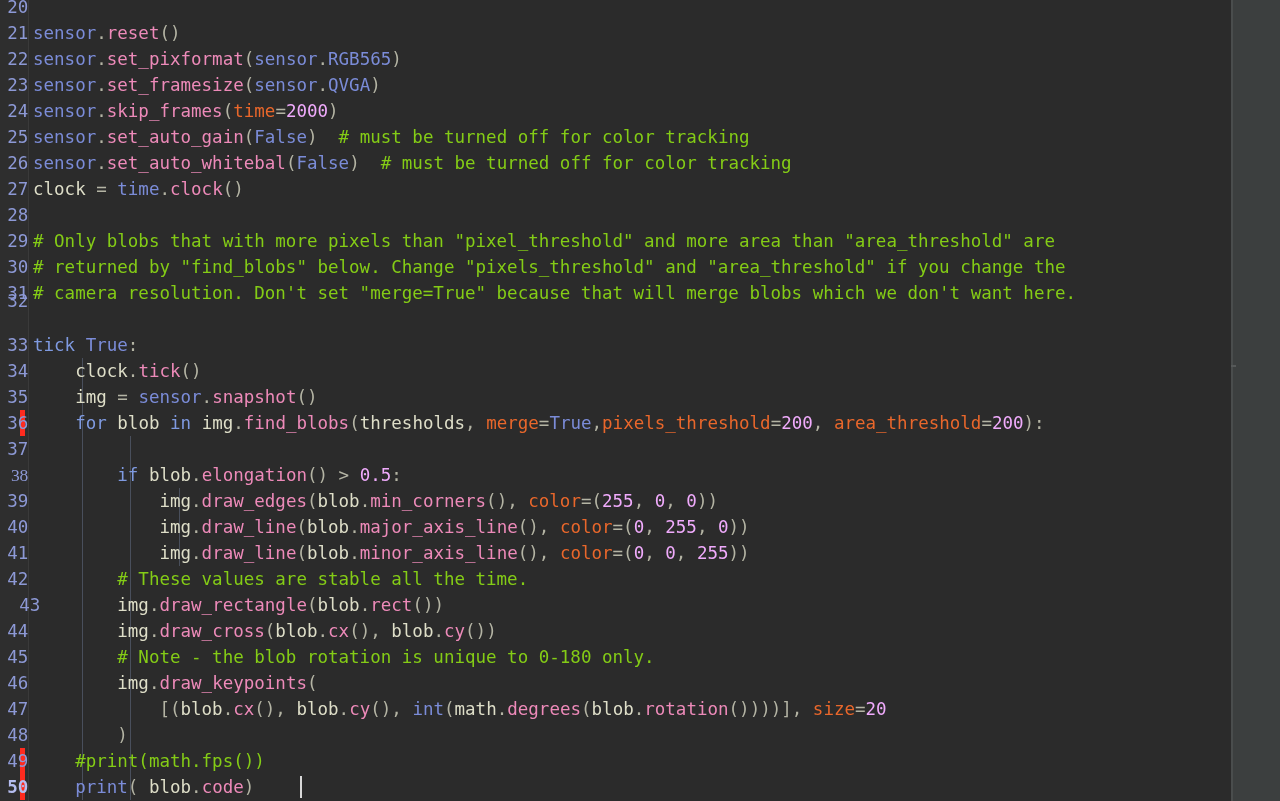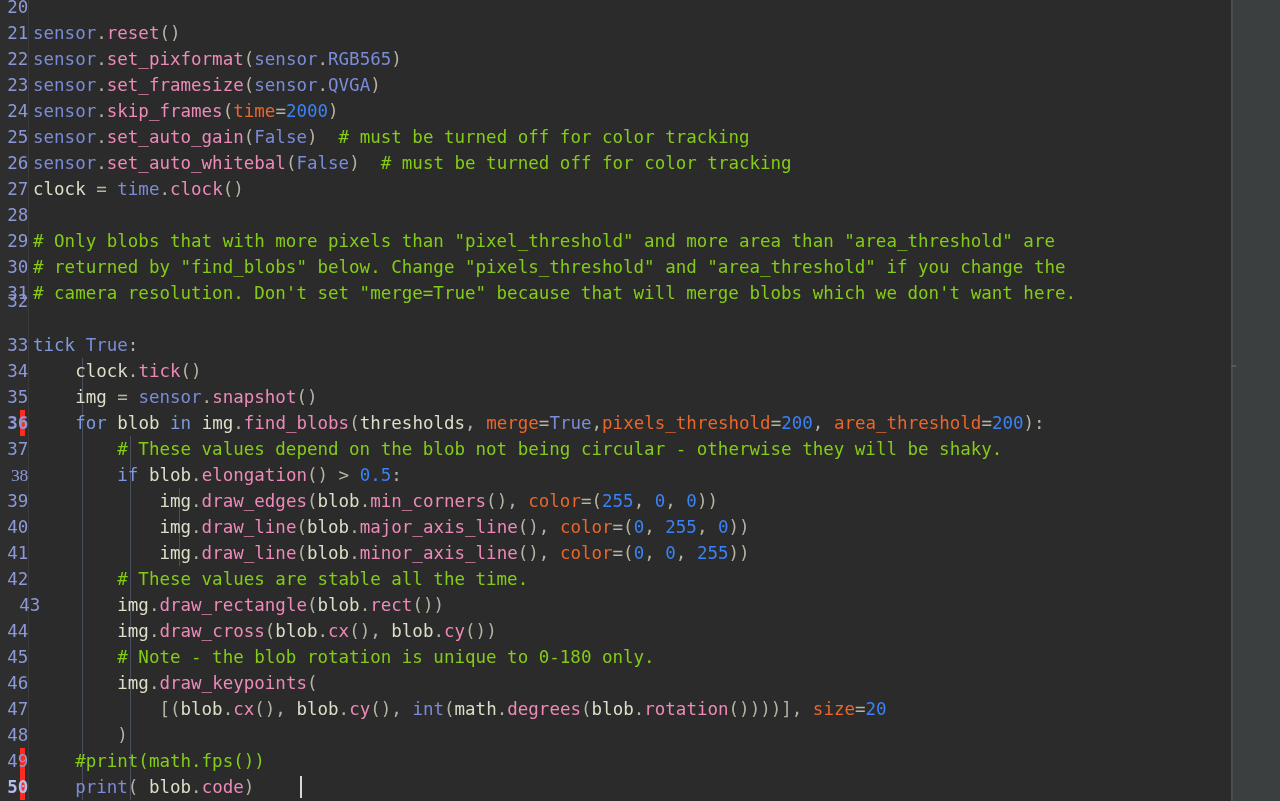--- a/index.html
+++ b/index.html
@@ -115,21 +115,21 @@
     white-space: pre;
   }
   
   .t-kw    { color: #7f9ae0; }   
   .t-mod   { color: #7b8cd8; }   
   .t-meth  { color: #ed8ab9; }   
   .t-var   { color: #dedec8; }   
   .t-punct { color: #b4b4a4; }   
   .t-com   { color: #84cc16; }   
   .t-kwarg { color: #e9672b; }   
-  .t-num   { color: #3b82f6; }   
+  .t-num   { color: #f0abfc; }   
   .t-const { color: #7b8cd8; }   
   
   #caret {
     position: absolute;
     width: 2px;
     height: 22px;
     background: #d8d8d8;
     z-index: 8;
   }
 </style>
@@ -155,21 +155,21 @@
         <div class="code-line" style="top: 176px;"><div class="ltext"><span class="t-var">clock</span><span class="t-punct"> = </span><span class="t-mod">time</span><span class="t-punct">.</span><span class="t-meth">clock</span><span class="t-punct">()</span></div></div>
         <div class="code-line" style="top: 202px;"><div class="ltext"></div></div>
         <div class="code-line" style="top: 228px;"><div class="ltext"><span class="t-com"># Only blobs that with more pixels than "pixel_threshold" and more area than "area_threshold" are</span></div></div>
         <div class="code-line" style="top: 254px;"><div class="ltext"><span class="t-com"># returned by "find_blobs" below. Change "pixels_threshold" and "area_threshold" if you change the</span></div></div>
         <div class="code-line" style="top: 280px;"><div class="ltext"><span class="t-com"># camera resolution. Don't set "merge=True" because that will merge blobs which we don't want here.</span></div></div>
         <div class="code-line" style="top: 306px;"><div class="ltext"></div></div>
         <div class="code-line" style="top: 332px;"><div class="ltext"><span class="t-kw">tick</span><span class="t-punct"> </span><span class="t-const">True</span><span class="t-punct">:</span></div></div>
         <div class="code-line" style="top: 358px;"><div class="ltext"><span class="t-punct">    </span><span class="t-var">clock</span><span class="t-punct">.</span><span class="t-meth">tick</span><span class="t-punct">()</span></div></div>
         <div class="code-line" style="top: 384px;"><div class="ltext"><span class="t-punct">    </span><span class="t-var">img</span><span class="t-punct"> = </span><span class="t-mod">sensor</span><span class="t-punct">.</span><span class="t-meth">snapshot</span><span class="t-punct">()</span></div></div>
         <div class="code-line" style="top: 410px;"><div class="ltext"><span class="t-punct">    </span><span class="t-kw">for</span><span class="t-punct"> </span><span class="t-var">blob</span><span class="t-punct"> </span><span class="t-kw">in</span><span class="t-punct"> </span><span class="t-var">img</span><span class="t-punct">.</span><span class="t-meth">find_blobs</span><span class="t-punct">(</span><span class="t-var">thresholds</span><span class="t-punct">, </span><span class="t-kwarg">merge</span><span class="t-punct">=</span><span class="t-const">True</span><span class="t-punct">,</span><span class="t-kwarg">pixels_threshold</span><span class="t-punct">=</span><span class="t-num">200</span><span class="t-punct">, </span><span class="t-kwarg">area_threshold</span><span class="t-punct">=</span><span class="t-num">200</span><span class="t-punct">):</span></div></div>
-        <div class="code-line" style="top: 436px;"><div class="ltext"><span class="t-punct">        </span><span class="t-com"># These values depend on the blob not being circular - otherwise they will be shaky.</span></div></div>
+        <div class="code-line" style="top: 436px;"><div class="ltext"><span class="t-punct">        </span></div></div>
         <div class="code-line" style="top: 462px;"><div class="ltext"><span class="t-punct">        </span><span class="t-kw">if</span><span class="t-punct"> </span><span class="t-var">blob</span><span class="t-punct">.</span><span class="t-meth">elongation</span><span class="t-punct">() &gt; </span><span class="t-num">0.5</span><span class="t-punct">:</span></div></div>
         <div class="code-line" style="top: 488px;"><div class="ltext"><span class="t-punct">            </span><span class="t-var">img</span><span class="t-punct">.</span><span class="t-meth">draw_edges</span><span class="t-punct">(</span><span class="t-var">blob</span><span class="t-punct">.</span><span class="t-meth">min_corners</span><span class="t-punct">(), </span><span class="t-kwarg">color</span><span class="t-punct">=(</span><span class="t-num">255</span><span class="t-punct">, </span><span class="t-num">0</span><span class="t-punct">, </span><span class="t-num">0</span><span class="t-punct">))</span></div></div>
         <div class="code-line" style="top: 514px;"><div class="ltext"><span class="t-punct">            </span><span class="t-var">img</span><span class="t-punct">.</span><span class="t-meth">draw_line</span><span class="t-punct">(</span><span class="t-var">blob</span><span class="t-punct">.</span><span class="t-meth">major_axis_line</span><span class="t-punct">(), </span><span class="t-kwarg">color</span><span class="t-punct">=(</span><span class="t-num">0</span><span class="t-punct">, </span><span class="t-num">255</span><span class="t-punct">, </span><span class="t-num">0</span><span class="t-punct">))</span></div></div>
         <div class="code-line" style="top: 540px;"><div class="ltext"><span class="t-punct">            </span><span class="t-var">img</span><span class="t-punct">.</span><span class="t-meth">draw_line</span><span class="t-punct">(</span><span class="t-var">blob</span><span class="t-punct">.</span><span class="t-meth">minor_axis_line</span><span class="t-punct">(), </span><span class="t-kwarg">color</span><span class="t-punct">=(</span><span class="t-num">0</span><span class="t-punct">, </span><span class="t-num">0</span><span class="t-punct">, </span><span class="t-num">255</span><span class="t-punct">))</span></div></div>
         <div class="code-line" style="top: 566px;"><div class="ltext"><span class="t-punct">        </span><span class="t-com"># These values are stable all the time.</span></div></div>
         <div class="code-line" style="top: 592px;"><div class="ltext"><span class="t-punct">        </span><span class="t-var">img</span><span class="t-punct">.</span><span class="t-meth">draw_rectangle</span><span class="t-punct">(</span><span class="t-var">blob</span><span class="t-punct">.</span><span class="t-meth">rect</span><span class="t-punct">())</span></div></div>
         <div class="code-line" style="top: 618px;"><div class="ltext"><span class="t-punct">        </span><span class="t-var">img</span><span class="t-punct">.</span><span class="t-meth">draw_cross</span><span class="t-punct">(</span><span class="t-var">blob</span><span class="t-punct">.</span><span class="t-meth">cx</span><span class="t-punct">(), </span><span class="t-var">blob</span><span class="t-punct">.</span><span class="t-meth">cy</span><span class="t-punct">())</span></div></div>
         <div class="code-line" style="top: 644px;"><div class="ltext"><span class="t-punct">        </span><span class="t-com"># Note - the blob rotation is unique to 0-180 only.</span></div></div>
         <div class="code-line" style="top: 670px;"><div class="ltext"><span class="t-punct">        </span><span class="t-var">img</span><span class="t-punct">.</span><span class="t-meth">draw_keypoints</span><span class="t-punct">(</span></div></div>
         <div class="code-line" style="top: 696px;"><div class="ltext"><span class="t-punct">            </span><span class="t-punct">[(</span><span class="t-var">blob</span><span class="t-punct">.</span><span class="t-meth">cx</span><span class="t-punct">(), </span><span class="t-var">blob</span><span class="t-punct">.</span><span class="t-meth">cy</span><span class="t-punct">(), </span><span class="t-mod">int</span><span class="t-punct">(</span><span class="t-var">math</span><span class="t-punct">.</span><span class="t-meth">degrees</span><span class="t-punct">(</span><span class="t-var">blob</span><span class="t-punct">.</span><span class="t-meth">rotation</span><span class="t-punct">())))], </span><span class="t-kwarg">size</span><span class="t-punct">=</span><span class="t-num">20</span></div></div>
@@ -191,21 +191,21 @@
       <div class="lnum" style="top: 150px;">26</div>
       <div class="lnum" style="top: 176px;">27</div>
       <div class="lnum" style="top: 202px;">28</div>
       <div class="lnum" style="top: 228px;">29</div>
       <div class="lnum" style="top: 254px;">30</div>
       <div class="lnum" style="top: 280px;">31</div>
       <div class="lnum" style="top: 288px;">32</div>
       <div class="lnum" style="top: 332px;">33</div>
       <div class="lnum" style="top: 358px;">34</div>
       <div class="lnum" style="top: 384px;">35</div>
-      <div class="lnum" style="top: 410px; font-weight: bold;">36</div>
+      <div class="lnum" style="top: 410px;">36</div>
       <div class="lnum" style="top: 436px;">37</div>
       <div class="lnum" style="top: 462px; font-family: Liberation Serif, serif;">38</div>
       <div class="lnum" style="top: 488px;">39</div>
       <div class="lnum" style="top: 514px;">40</div>
       <div class="lnum" style="top: 540px;">41</div>
       <div class="lnum" style="top: 566px;">42</div>
       <div class="lnum" style="top: 592px; padding-left: 12px;">43</div>
       <div class="lnum" style="top: 618px;">44</div>
       <div class="lnum" style="top: 644px;">45</div>
       <div class="lnum" style="top: 670px;">46</div>

